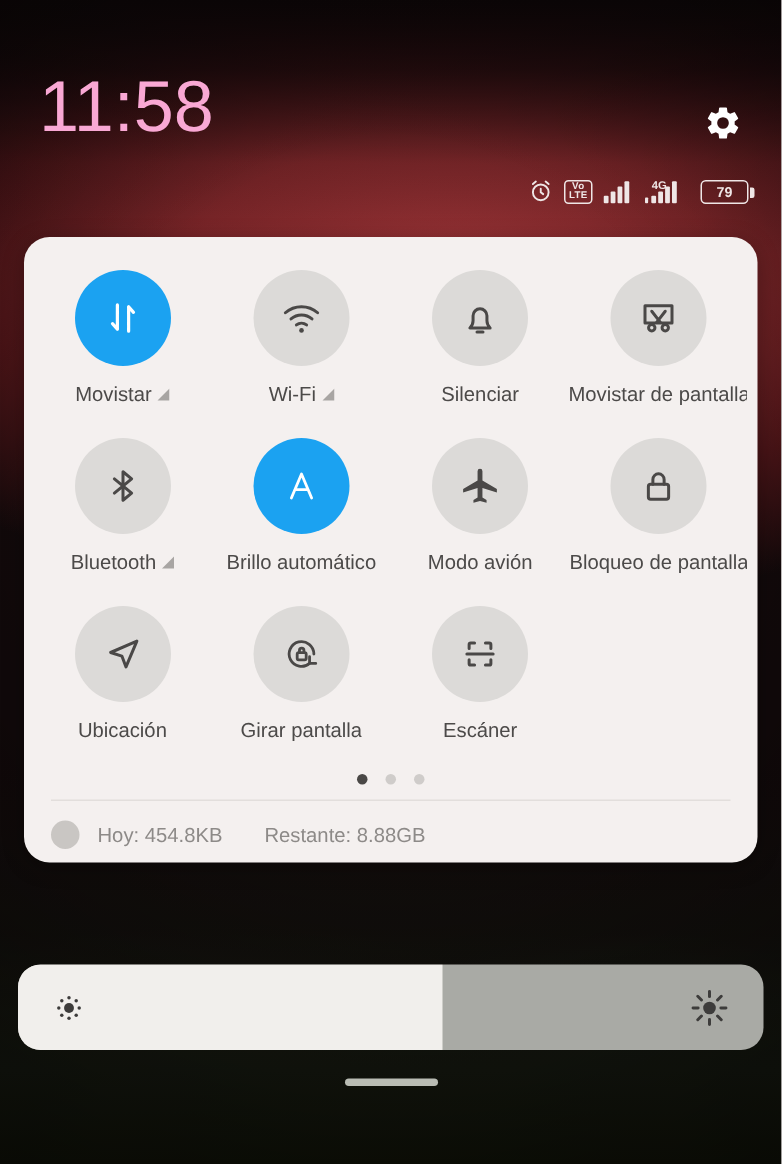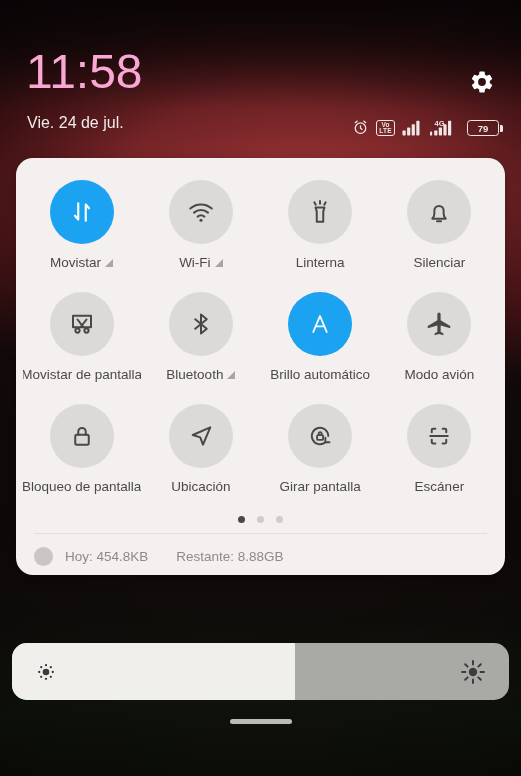--- a/index.html
+++ b/index.html
@@ -254,21 +254,20 @@
 
   <div class="wp wp-red"></div>
   <div class="wp wp-topdark"></div>
   <div class="wp wp-olive"></div>
   <div class="wp wp-botdark"></div>
   <div class="wp wp-vig"></div>
 
   <div id="header">
 
     <div class="clock">11:58</div>
-    <div class="datestr">Vie. 24 de jul.</div>
 
     <div class="gear-btn">
       <span>
         <svg viewBox="0 0 24 24" fill="#ffffff" aria-hidden="true">
           <path d="M19.14 12.94a7.6 7.6 0 0 0 .06-.94 7.6 7.6 0 0 0-.06-.94l2.03-1.58a.49.49 0 0 0 .12-.61l-1.92-3.32a.49.49 0 0 0-.59-.22l-2.39.96a7.03 7.03 0 0 0-1.62-.94l-.36-2.54a.48.48 0 0 0-.48-.41h-3.84a.48.48 0 0 0-.48.41l-.36 2.54c-.59.24-1.13.56-1.62.94l-2.39-.96a.49.49 0 0 0-.59.22L2.74 8.87a.49.49 0 0 0 .12.61l2.03 1.58a7.6 7.6 0 0 0 0 1.88l-2.03 1.58a.49.49 0 0 0-.12.61l1.92 3.32c.12.21.37.29.59.22l2.39-.96c.49.38 1.03.7 1.62.94l.36 2.54c.04.24.24.41.48.41h3.84c.24 0 .44-.17.48-.41l.36-2.54c.59-.24 1.13-.56 1.62-.94l2.39.96c.22.07.47-.1.59-.22l1.92-3.32a.49.49 0 0 0-.12-.61l-2.03-1.58zM12 15.6A3.6 3.6 0 1 1 12 8.4a3.6 3.6 0 0 1 0 7.2z"></path>
         </svg>
       </span>
     </div>
 
     <div class="statusicons">
@@ -341,33 +340,20 @@
               <circle cx="12" cy="18.6" r="1.25" fill="#4a4847" stroke="none"></circle>
             </svg>
           </span>
         </div>
         <div class="tile-label">
           <span>Wi-Fi</span>
           <i class="expand-tri"></i>
         </div>
       </div>
 
-      <div class="tile">
-        <div class="tile-circle">
-          <span>
-            <svg width="30" height="30" viewBox="0 0 24 24" fill="none" stroke="#4a4847" stroke-width="1.6" stroke-linecap="round" stroke-linejoin="round">
-              <path d="M8.4 8.4h7.2l-1 3.1v8.3h-5.2v-8.3z"></path>
-              <path d="M12 5.4V3.2M8.6 6.2 7.5 4.3M15.4 6.2l1.1-1.9"></path>
-            </svg>
-          </span>
-        </div>
-        <div class="tile-label">
-          <span>Linterna</span>
-        </div>
-      </div>
 
       <div class="tile">
         <div class="tile-circle">
           <span>
             <svg width="30" height="30" viewBox="0 0 24 24" fill="none" stroke="#4a4847" stroke-width="1.6" stroke-linecap="round" stroke-linejoin="round">
               <path d="M6.6 17.3h10.8c-1.2-1.2-1.7-2.2-1.7-3.9v-2.6a3.7 3.7 0 0 0-7.4 0v2.6c0 1.7-.5 2.7-1.7 3.9z"></path>
               <path d="M10.4 19.4h3.2"></path>
             </svg>
           </span>
         </div>

